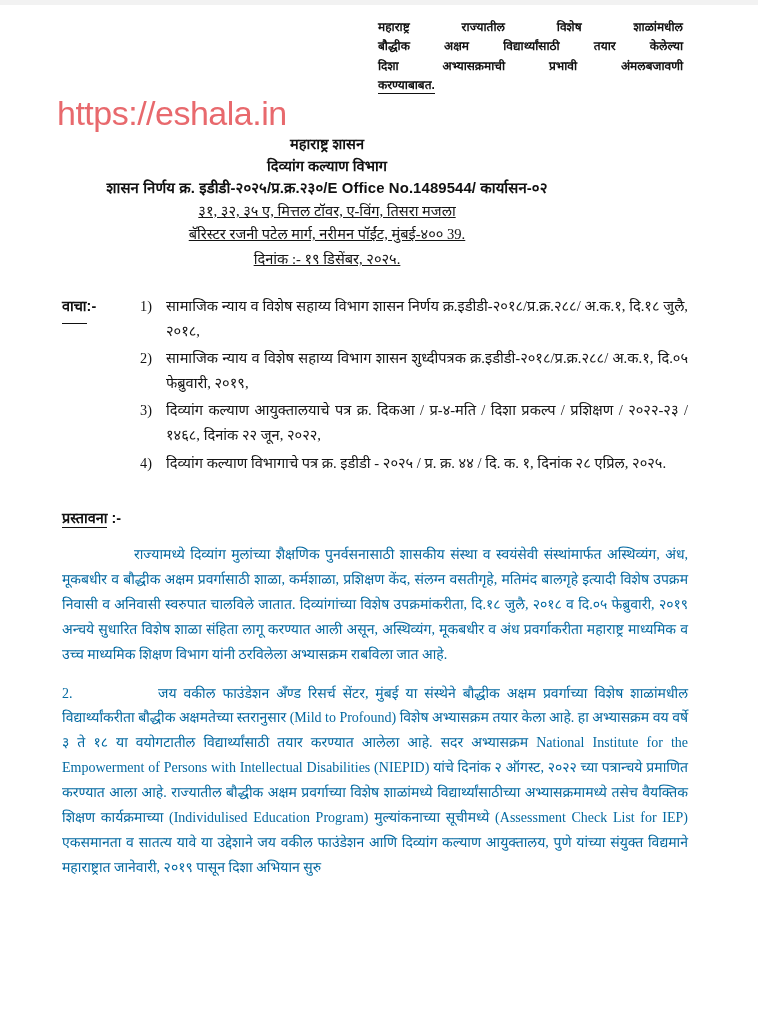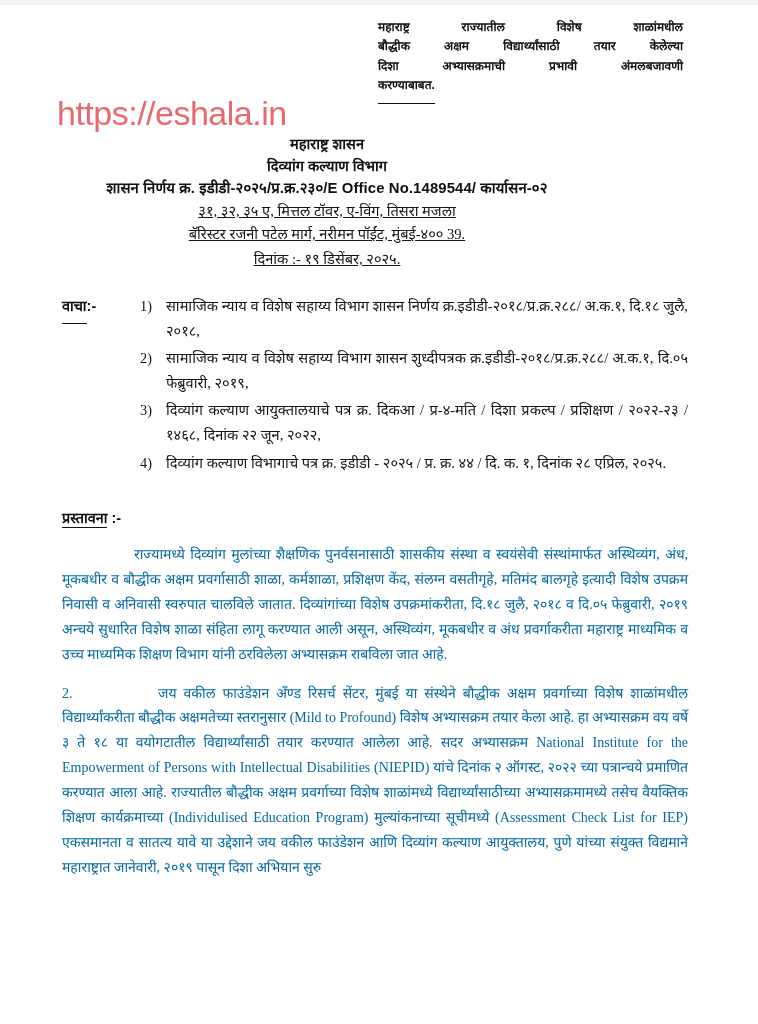--- a/index.html
+++ b/index.html
@@ -63,21 +63,21 @@
     text-align: justify;
     text-align-last: justify;
     color: #111;
   }
   .subject-block .last-line {
     text-align: left;
     text-align-last: left;
   }
   .subject-block .last-line span {
     border-bottom: 1.4px solid #111;
-    padding-bottom: 11px;
+    padding-bottom: 1px;
   }
 
   
   .gov-header {
     position: absolute;
     left: 0;
     top: 133px;
     width: 654px;
     text-align: center;
   }

